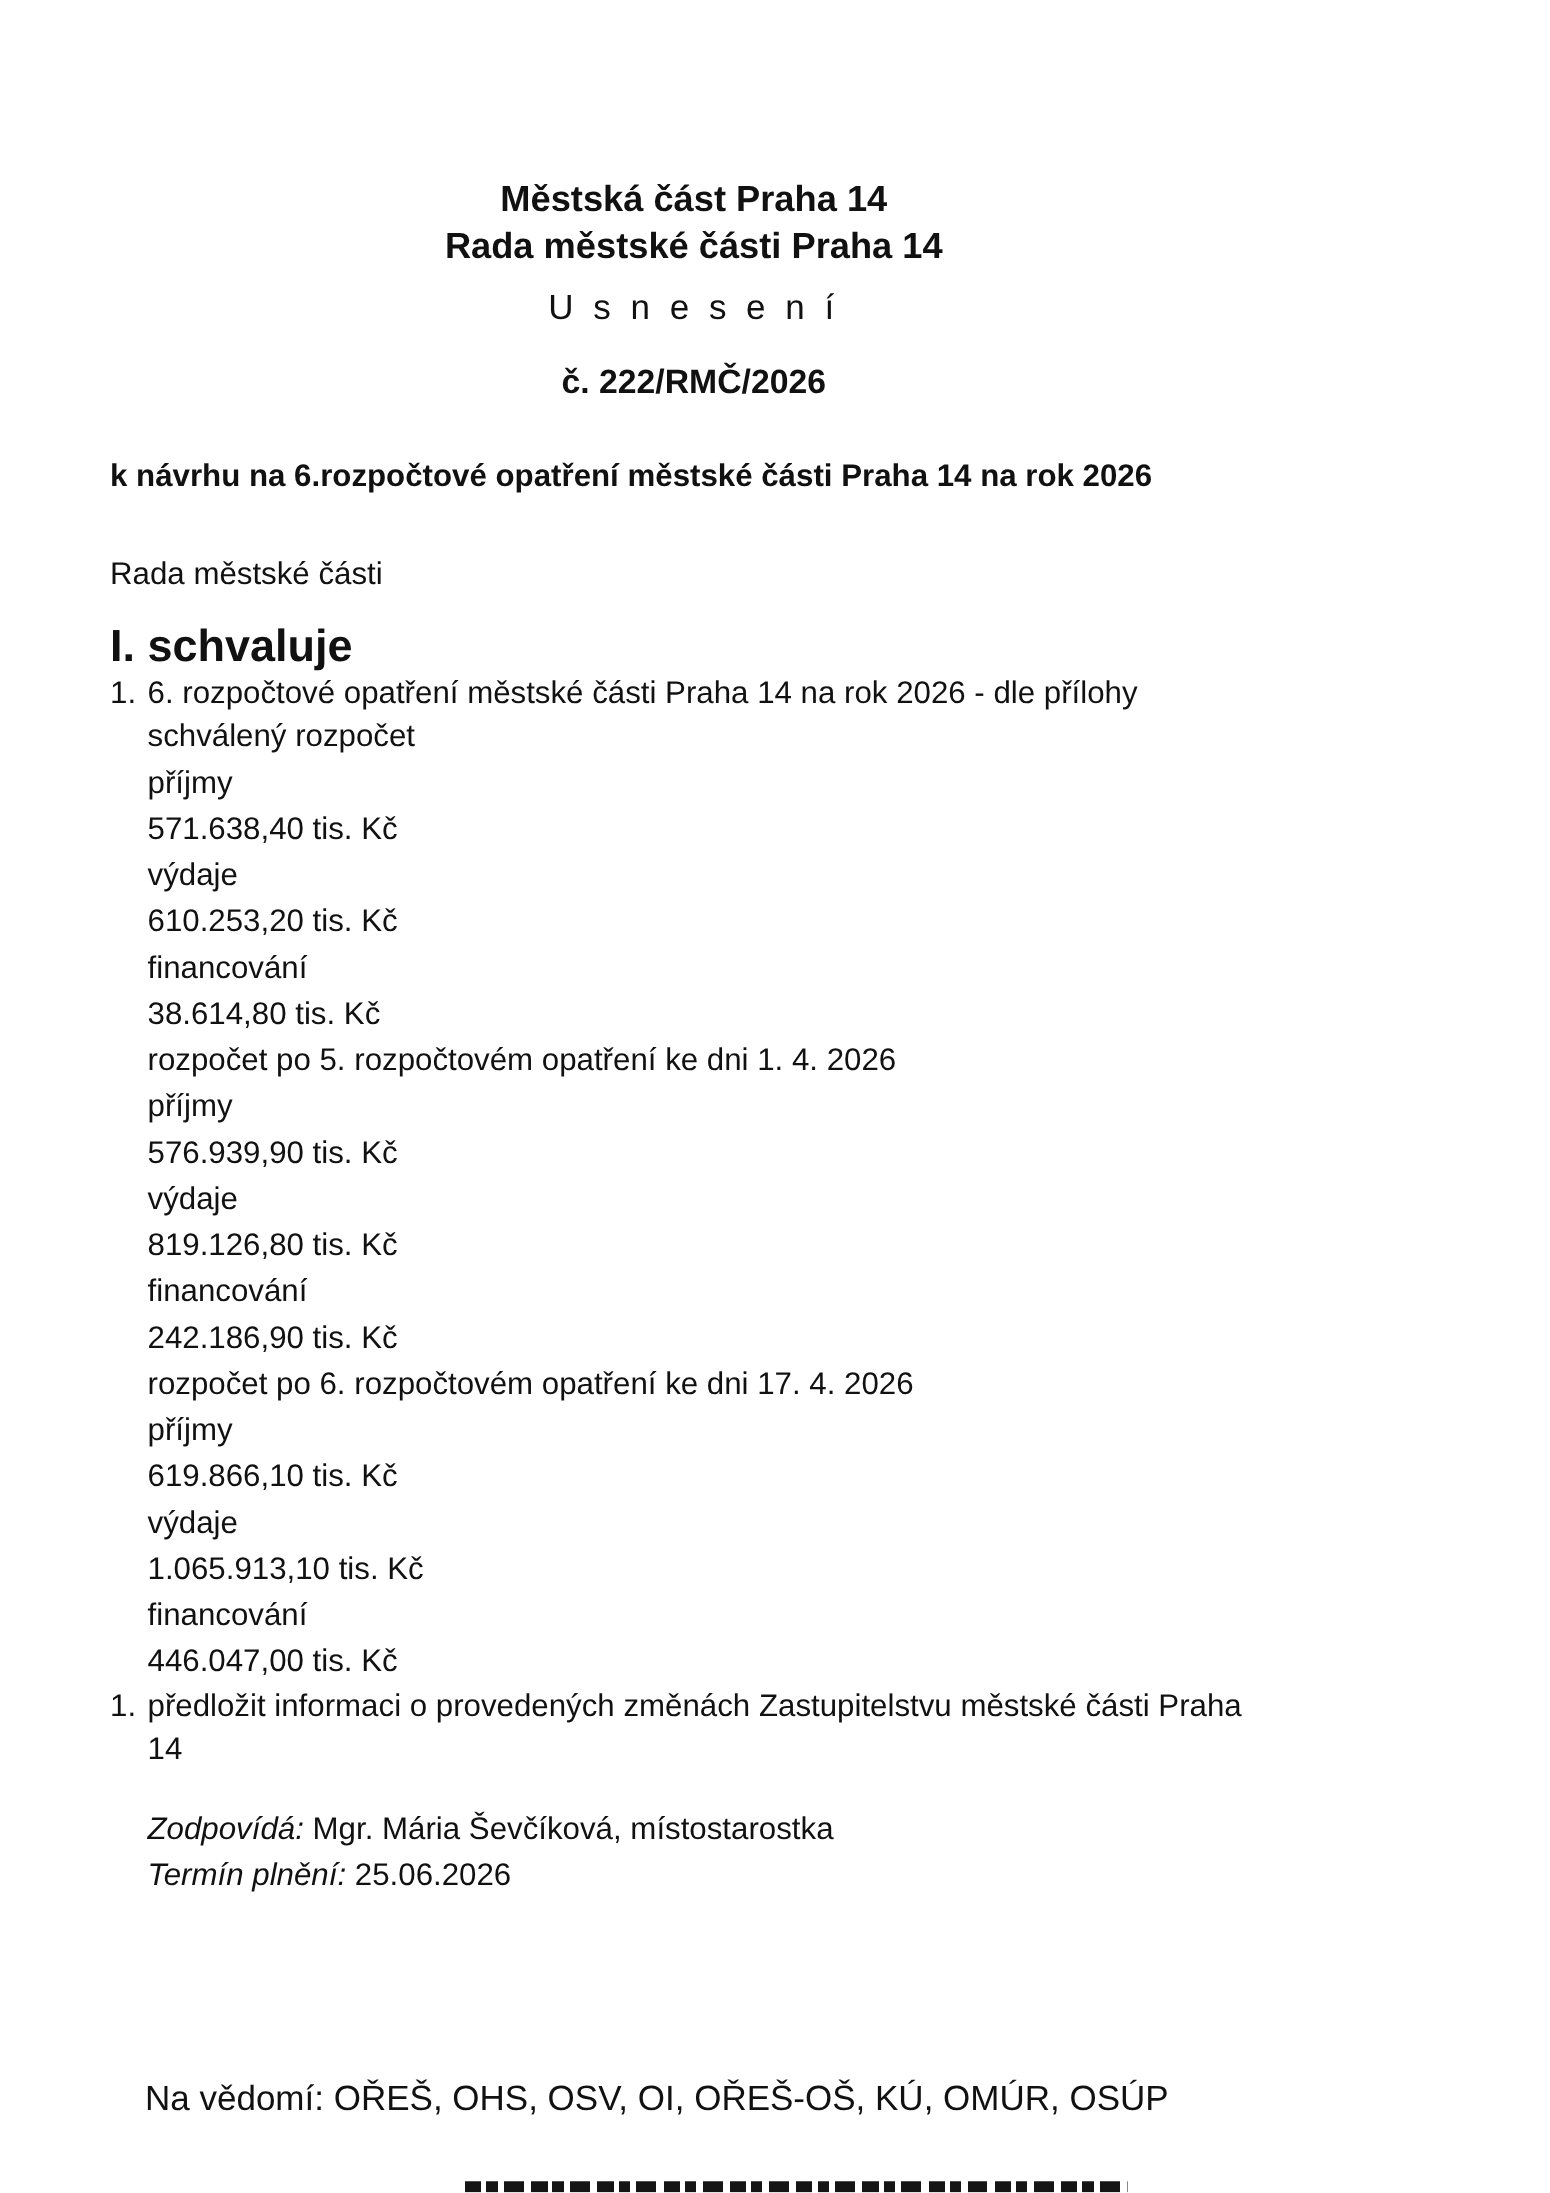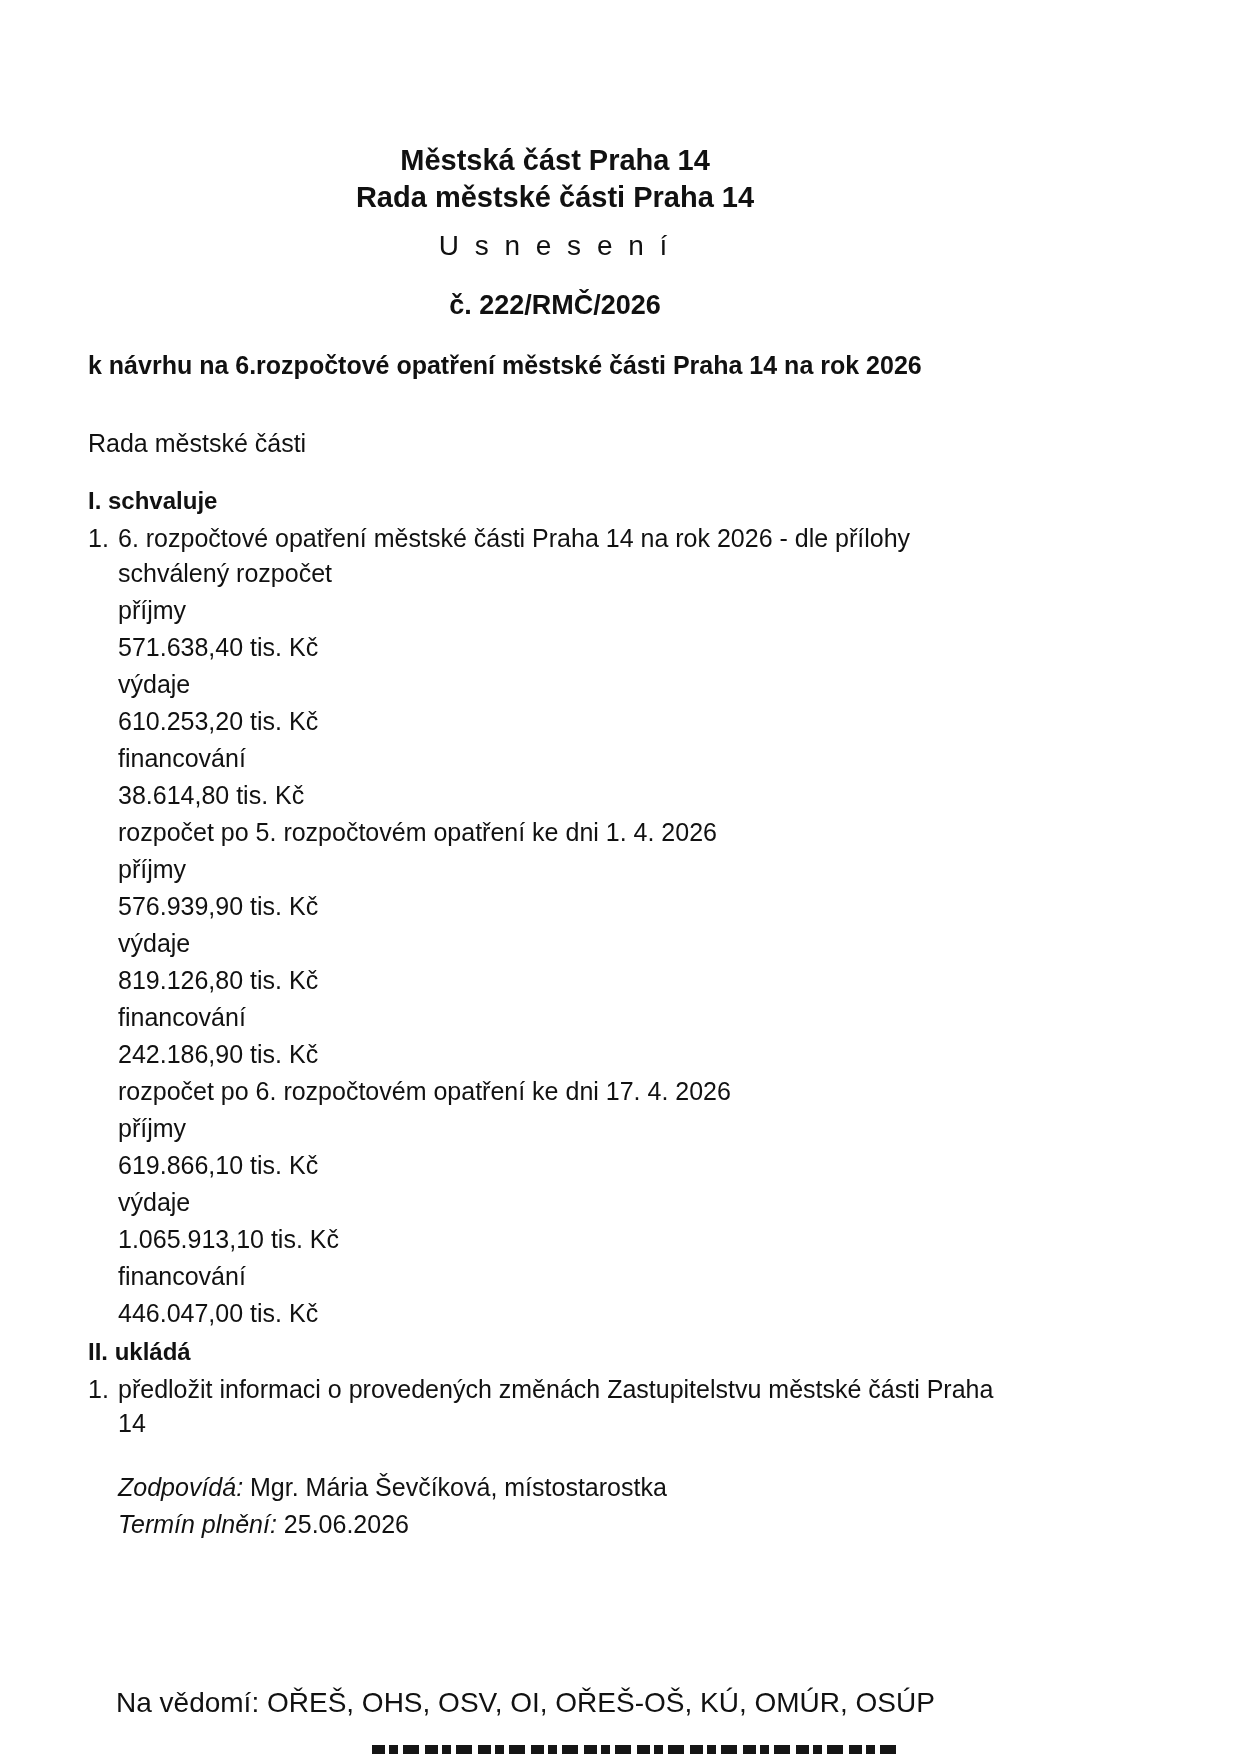--- a/index.html
+++ b/index.html
@@ -16,24 +16,24 @@
   }
   .content {
     padding: 142px 218px 0 88px; 
   }
   .center { text-align: center; }
 
   .org-header { font-size: 29px; line-height: 37px; font-weight: bold; }
   .doc-type { margin-top: 13px; font-size: 28px; letter-spacing: 4px; }
   .res-number { margin-top: 25px; font-size: 27px; font-weight: bold; }
   .meeting { margin-top: 26px; }
-  .subject { margin-top: 26px; font-weight: bold; }
+  .subject { margin-top: 42px; font-weight: bold; }
   .intro { margin-top: 44px; }
 
-  .sec-heading { margin-top: 21px; font-size: 24px; line-height: 40px; font-weight: bold; }
+  .sec-heading { margin-top: 21px; font-size: 36px; line-height: 40px; font-weight: bold; }
 
   .list-item { display: flex; }
   .list-item .num { width: 30px; flex: 0 0 30px; }
   .list-item .txt { flex: 1; }
 
   .budget { margin-left: 30px; width: 719px; line-height: 37px; }
   .budget-row { display: flex; justify-content: space-between; flex-direction: column; }
   .budget-title { line-height: 37px; }
 
   .tasks { margin-left: 30px; margin-top: 29px; line-height: 37px; }
@@ -119,21 +119,20 @@
       <div class="budget-row">
         <span>výdaje</span>
         <span>1.065.913,10 tis. Kč</span>
       </div>
       <div class="budget-row">
         <span>financování</span>
         <span>446.047,00 tis. Kč</span>
       </div>
     </div>
 
-    <div class="sec-heading" style="margin-top:0;">II. ukládá</div>
 
     <div class="list-item">
       <span class="num">1.</span>
       <span class="txt">předložit informaci o provedených změnách Zastupitelstvu městské části Praha 14</span>
     </div>
 
     <div class="tasks">
       <div>
         <span class="lbl">Zodpovídá: </span>
         <span>Mgr. Mária Ševčíková, místostarostka</span>

